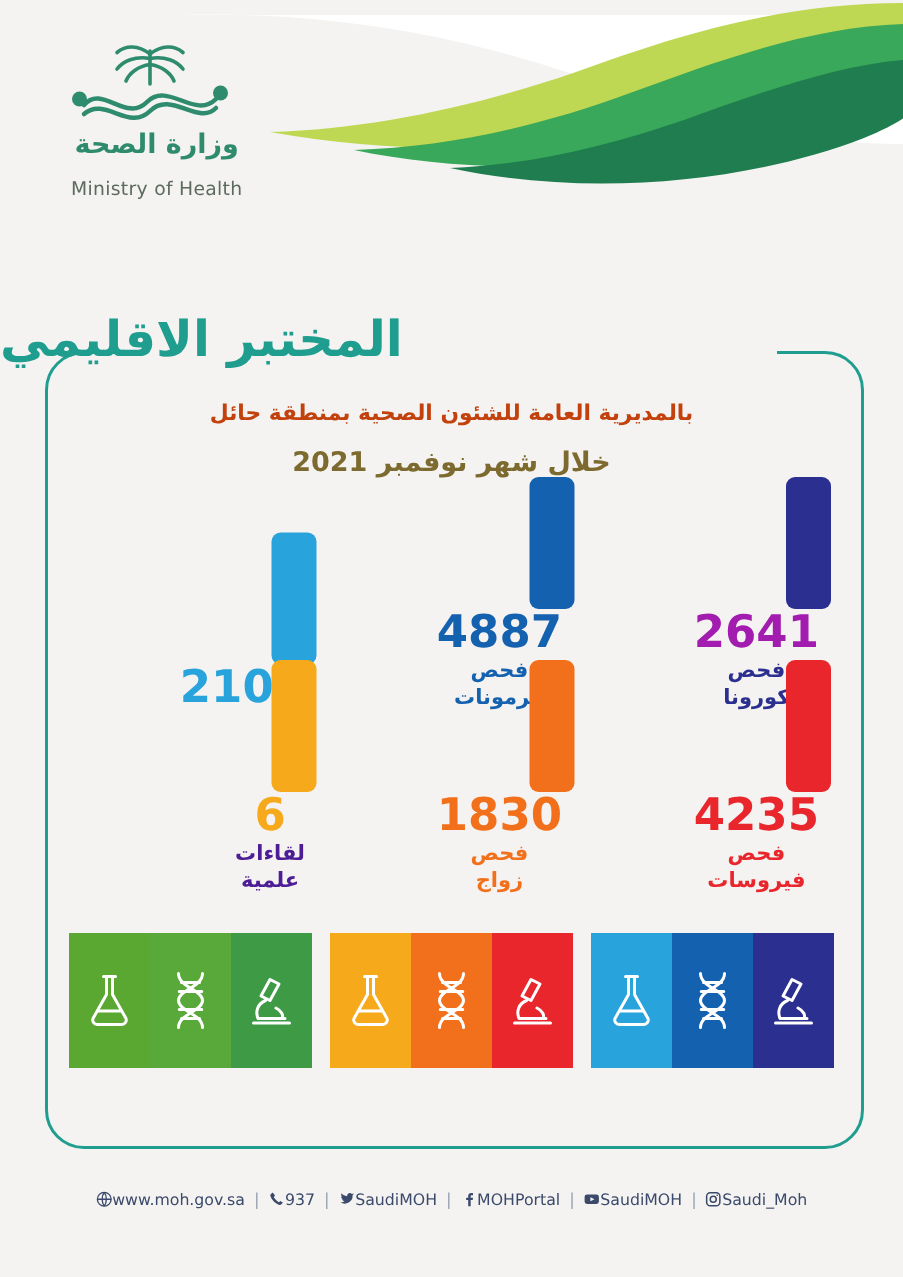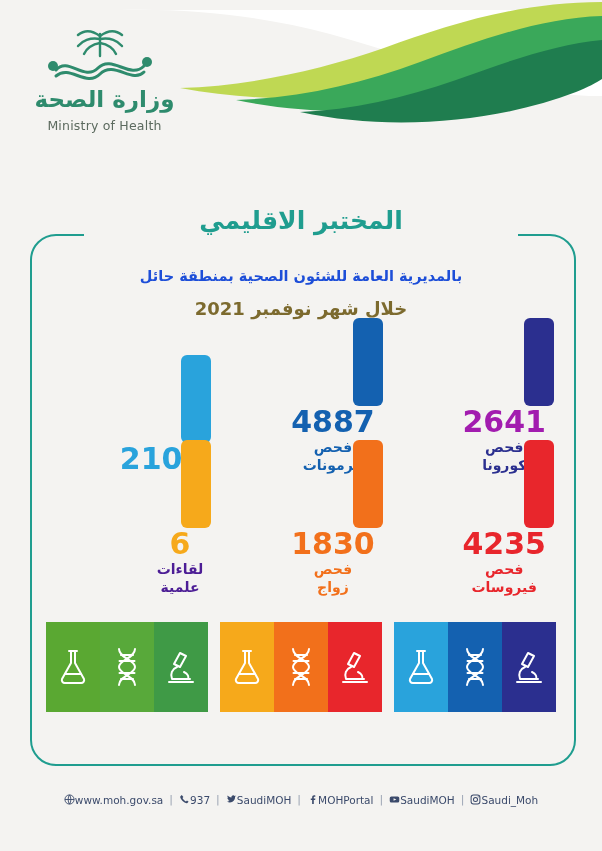--- a/index.html
+++ b/index.html
@@ -47,21 +47,21 @@
     left: 18px;
     width: 120px;
     height: 62px;
   }
   .logo-ar {
     position: absolute;
     top: 60px;
     left: 0;
     width: 165px;
     text-align: center;
-    font-size: 23px;
+    font-size: 18px;
     font-weight: bold;
     color: #2e8b6d;
     letter-spacing: 0px;
     direction: rtl;
   }
   .logo-en {
     position: absolute;
     top: 92px;
     left: 0;
     width: 165px;
@@ -90,36 +90,36 @@
     width: 434px;
     height: 26px;
     background: #f4f3f1;
   }
 
   .title {
     position: absolute;
     top: 206px;
     left: 0;
     width: 602px;
-    text-align: center;
-    font-size: 25px;
+    text-align: left;
+    font-size: 33px;
     font-weight: bold;
     color: #1f9d8f;
     direction: rtl;
     letter-spacing: 0;
   }
   .subtitle1 {
     position: absolute;
     top: 268px;
     left: 0;
     width: 602px;
     text-align: center;
     font-size: 14.5px;
     font-weight: bold;
-    color: #1d4ed8;
+    color: #c2410c;
     direction: rtl;
   }
   .subtitle2 {
     position: absolute;
     top: 298px;
     left: 0;
     width: 602px;
     text-align: center;
     font-size: 18px;
     font-weight: bold;

